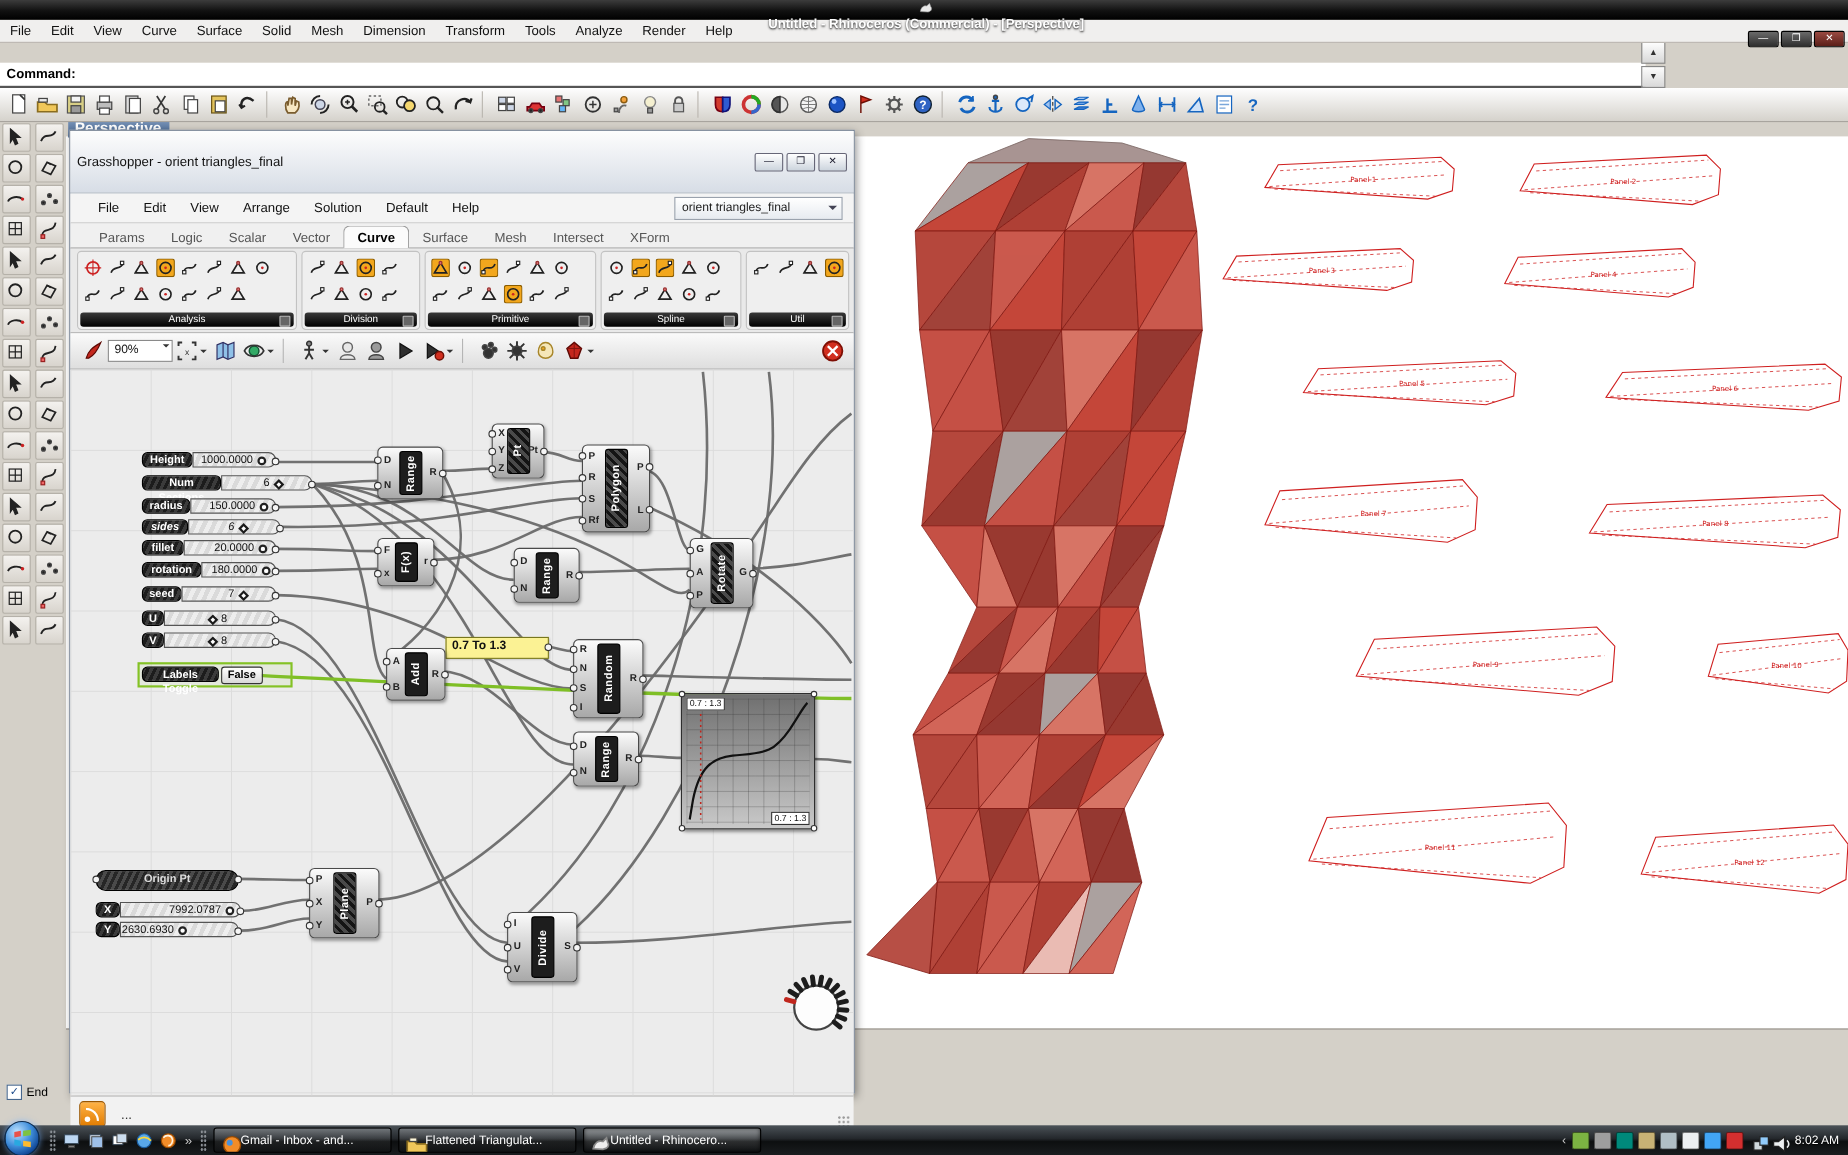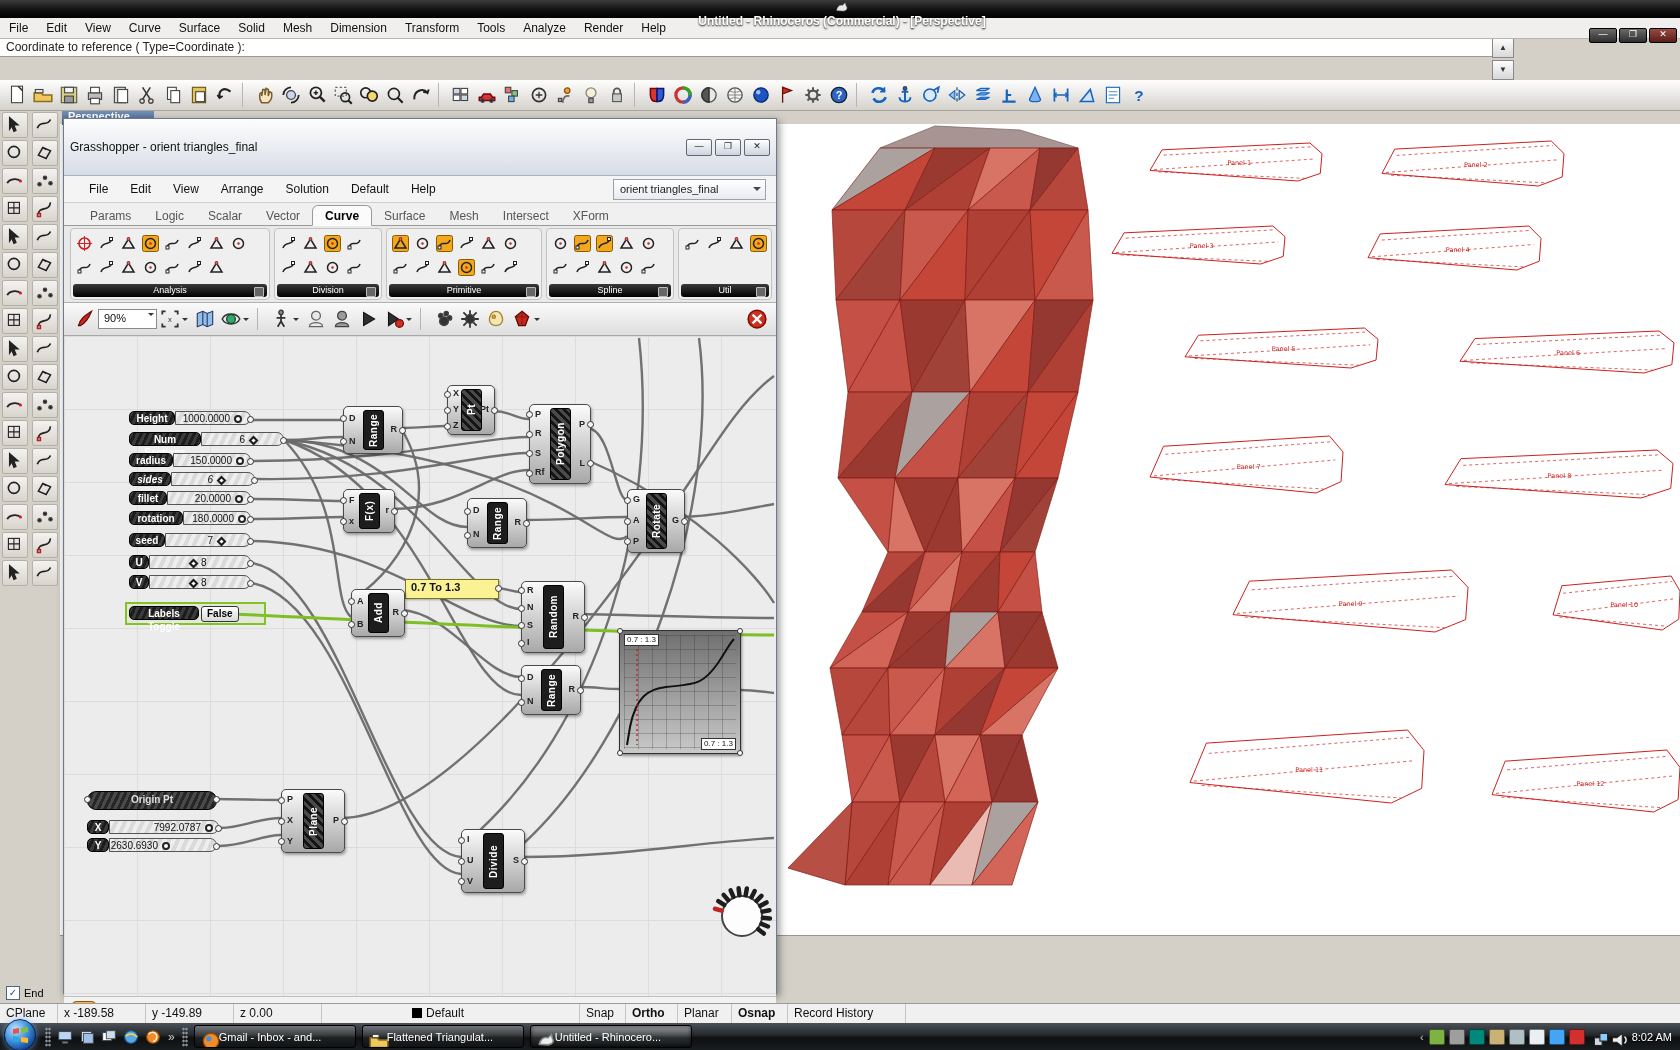--- a/index.html
+++ b/index.html
@@ -19,21 +19,21 @@
   #cmdspin{position:absolute;left:1492px;top:38px;width:22px;height:40px;z-index:58;}
   .spinbtn{width:20px;height:18px;border:1px solid #888;background:linear-gradient(#fdfdfd,#d8d8d8);font-size:8px;text-align:center;line-height:17px;color:#333;}
   
   #toolbar{position:absolute;left:0;top:80px;width:1680px;height:30px;background:linear-gradient(#fefefe,#d5d2cc);border-bottom:1px solid #a8a49e;display:flex;align-items:center;padding-left:4px;z-index:57;}
   .tbtn{width:26px;height:26px;display:flex;align-items:center;justify-content:center;border-radius:2px;}
   .tsep{width:7px;height:24px;border-left:1px solid #b9b5af;margin:0 2px 0 4px;}
   
   #sidebar{position:absolute;left:0;top:111px;width:60px;height:892px;background:#d4d0c8;z-index:5;}
   .stool{width:24px;height:24px;display:inline-flex;align-items:center;justify-content:center;margin:1px 2px;background:linear-gradient(#f4f2ef,#d8d4cd);border:1px solid #b5b1a9;border-radius:2px;}
   
-  #vplabel{position:absolute;left:62px;top:108px;width:86px;height:17px;background:linear-gradient(#7e99bd,#45648f);color:#fff;font-weight:bold;font-size:11px;line-height:16px;padding-left:6px;z-index:6;}
+  #vplabel{position:absolute;left:62px;top:108px;width:86px;height:17px;background:linear-gradient(#7e99bd,#45648f);color:#fff;font-weight:bold;font-size:14px;line-height:16px;padding-left:6px;z-index:6;}
   #viewport{position:absolute;left:60px;top:124px;width:1620px;height:811px;background:#fff;overflow:hidden;z-index:4;}
   #vpsvg{position:absolute;left:-60px;top:-124px;width:1680px;height:1050px;}
   #vpgap{position:absolute;left:60px;top:935px;width:1620px;height:68px;background:#d4d0c8;border-top:1px solid #9a968f;z-index:4;}
   
   #gh{position:absolute;left:63px;top:118px;width:712px;height:874px;background:#f0f0f0;border:1px solid #6d7b8d;box-shadow:2px 3px 8px rgba(0,0,0,.45);z-index:30;}
   .gh-title{height:24px;background:linear-gradient(#fdfdfd,#d7dde6);border-bottom:1px solid #aab4c0;display:flex;align-items:center;padding:16px 6px;font-size:12px;color:#111;}
   .ghbtn{width:24px;height:15px;border:1px solid #667;background:linear-gradient(#fff,#ccd4dd);border-radius:2px;margin-left:3px;font-size:9px;line-height:13px;text-align:center;color:#223;}
   .gh-menu{height:26px;display:flex;align-items:center;padding-left:14px;border-bottom:1px solid #cfcfcf;background:#f4f4f4;position:relative;}
   .ghm{padding:3px 11px;color:#111;}
   .gh-doc{position:absolute;right:10px;top:3px;width:145px;height:19px;border:1px solid #9aa2ad;background:linear-gradient(#fff,#e7ebf0);font-size:11px;line-height:18px;padding-left:6px;color:#222;}
@@ -123,21 +123,21 @@
       <span class="rmenu">Surface</span>
       <span class="rmenu">Solid</span>
       <span class="rmenu">Mesh</span>
       <span class="rmenu">Dimension</span>
       <span class="rmenu">Transform</span>
       <span class="rmenu">Tools</span>
       <span class="rmenu">Analyze</span>
       <span class="rmenu">Render</span>
       <span class="rmenu">Help</span>
     </div>
-  <div id="cmdhist"><span>Coordinate to reference ( Type=Coordinate ):</span></div>
+  <div id="cmdline"><span>Command:</span></div>
   <div id="cmdspin">
     <div class="spinbtn">▲</div>
     <div class="spinbtn" style="margin-top:2px">▼</div>
   </div>
   <div id="toolbar">
       <div class="tbtn">
         <svg width="22" height="22" viewBox="0 0 20 20">
           <rect x="5" y="2" width="10" height="15" fill="#fff" stroke="#444" stroke-width="1"></rect>
           <path d="M11,2 l4,4" fill="#bbb" stroke="#333" stroke-width="1.4"></path>
         </svg>
@@ -1476,32 +1476,20 @@
       <span class="rss"></span>
       <span>...</span>
       <span class="grip"></span>
     </div>
   </div>
 
   <div id="osnapEnd">
       <span class="cb">✓</span>
       <span>End</span>
     </div>
-  <div id="statusbar">
-      <div class="scell" style="left: 0px; width: 58px;">CPlane</div>
-      <div class="scell" style="left: 58px; width: 88px;">x -189.58</div>
-      <div class="scell" style="left: 146px; width: 88px;">y -149.89</div>
-      <div class="scell" style="left: 234px; width: 88px;">z 0.00</div>
-      <div class="scell" style="left: 322px; width: 258px;"><span style="display: inline-block; width: 10px; height: 10px; background: rgb(0, 0, 0); margin: 4px 4px 0px 84px; vertical-align: top;"></span><span>Default</span></div>
-      <div class="scell" style="left: 580px; width: 46px;">Snap</div>
-      <div class="scell" style="left: 626px; width: 52px; font-weight: bold;">Ortho</div>
-      <div class="scell" style="left: 678px; width: 54px;">Planar</div>
-      <div class="scell" style="left: 732px; width: 56px; font-weight: bold;">Osnap</div>
-      <div class="scell" style="left: 788px; width: 118px;">Record History</div>
-    </div>
   <div id="taskbar">
       <div id="orb">
         <svg width="30" height="30" viewBox="0 0 30 30">
           <path d="M8,14 L14,13 V8 L8,9 Z" fill="#e8524a"></path>
           <path d="M16,13 L23,12 V7 L16,8 Z" fill="#7dc242"></path>
           <path d="M8,16 L14,17 V22 L8,21 Z" fill="#29a8e0"></path>
           <path d="M16,17 L23,18 V23 L16,22 Z" fill="#fdbb30"></path>
         </svg>
       </div>
       <div class="qlgrip"></div>

